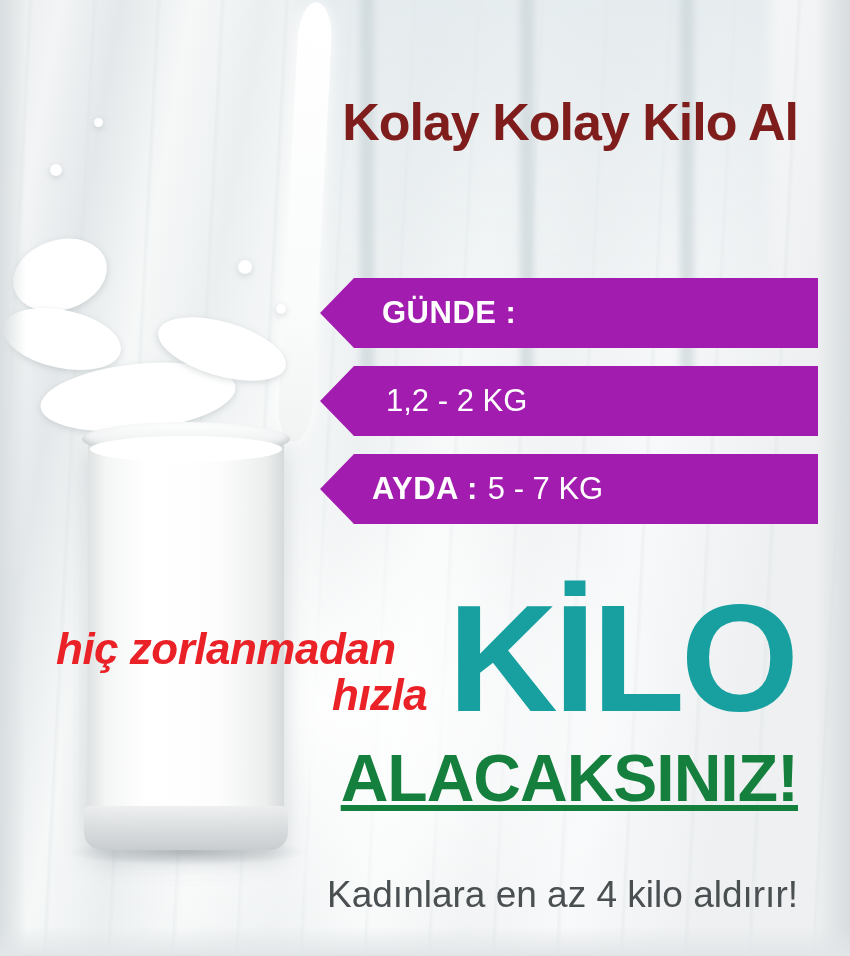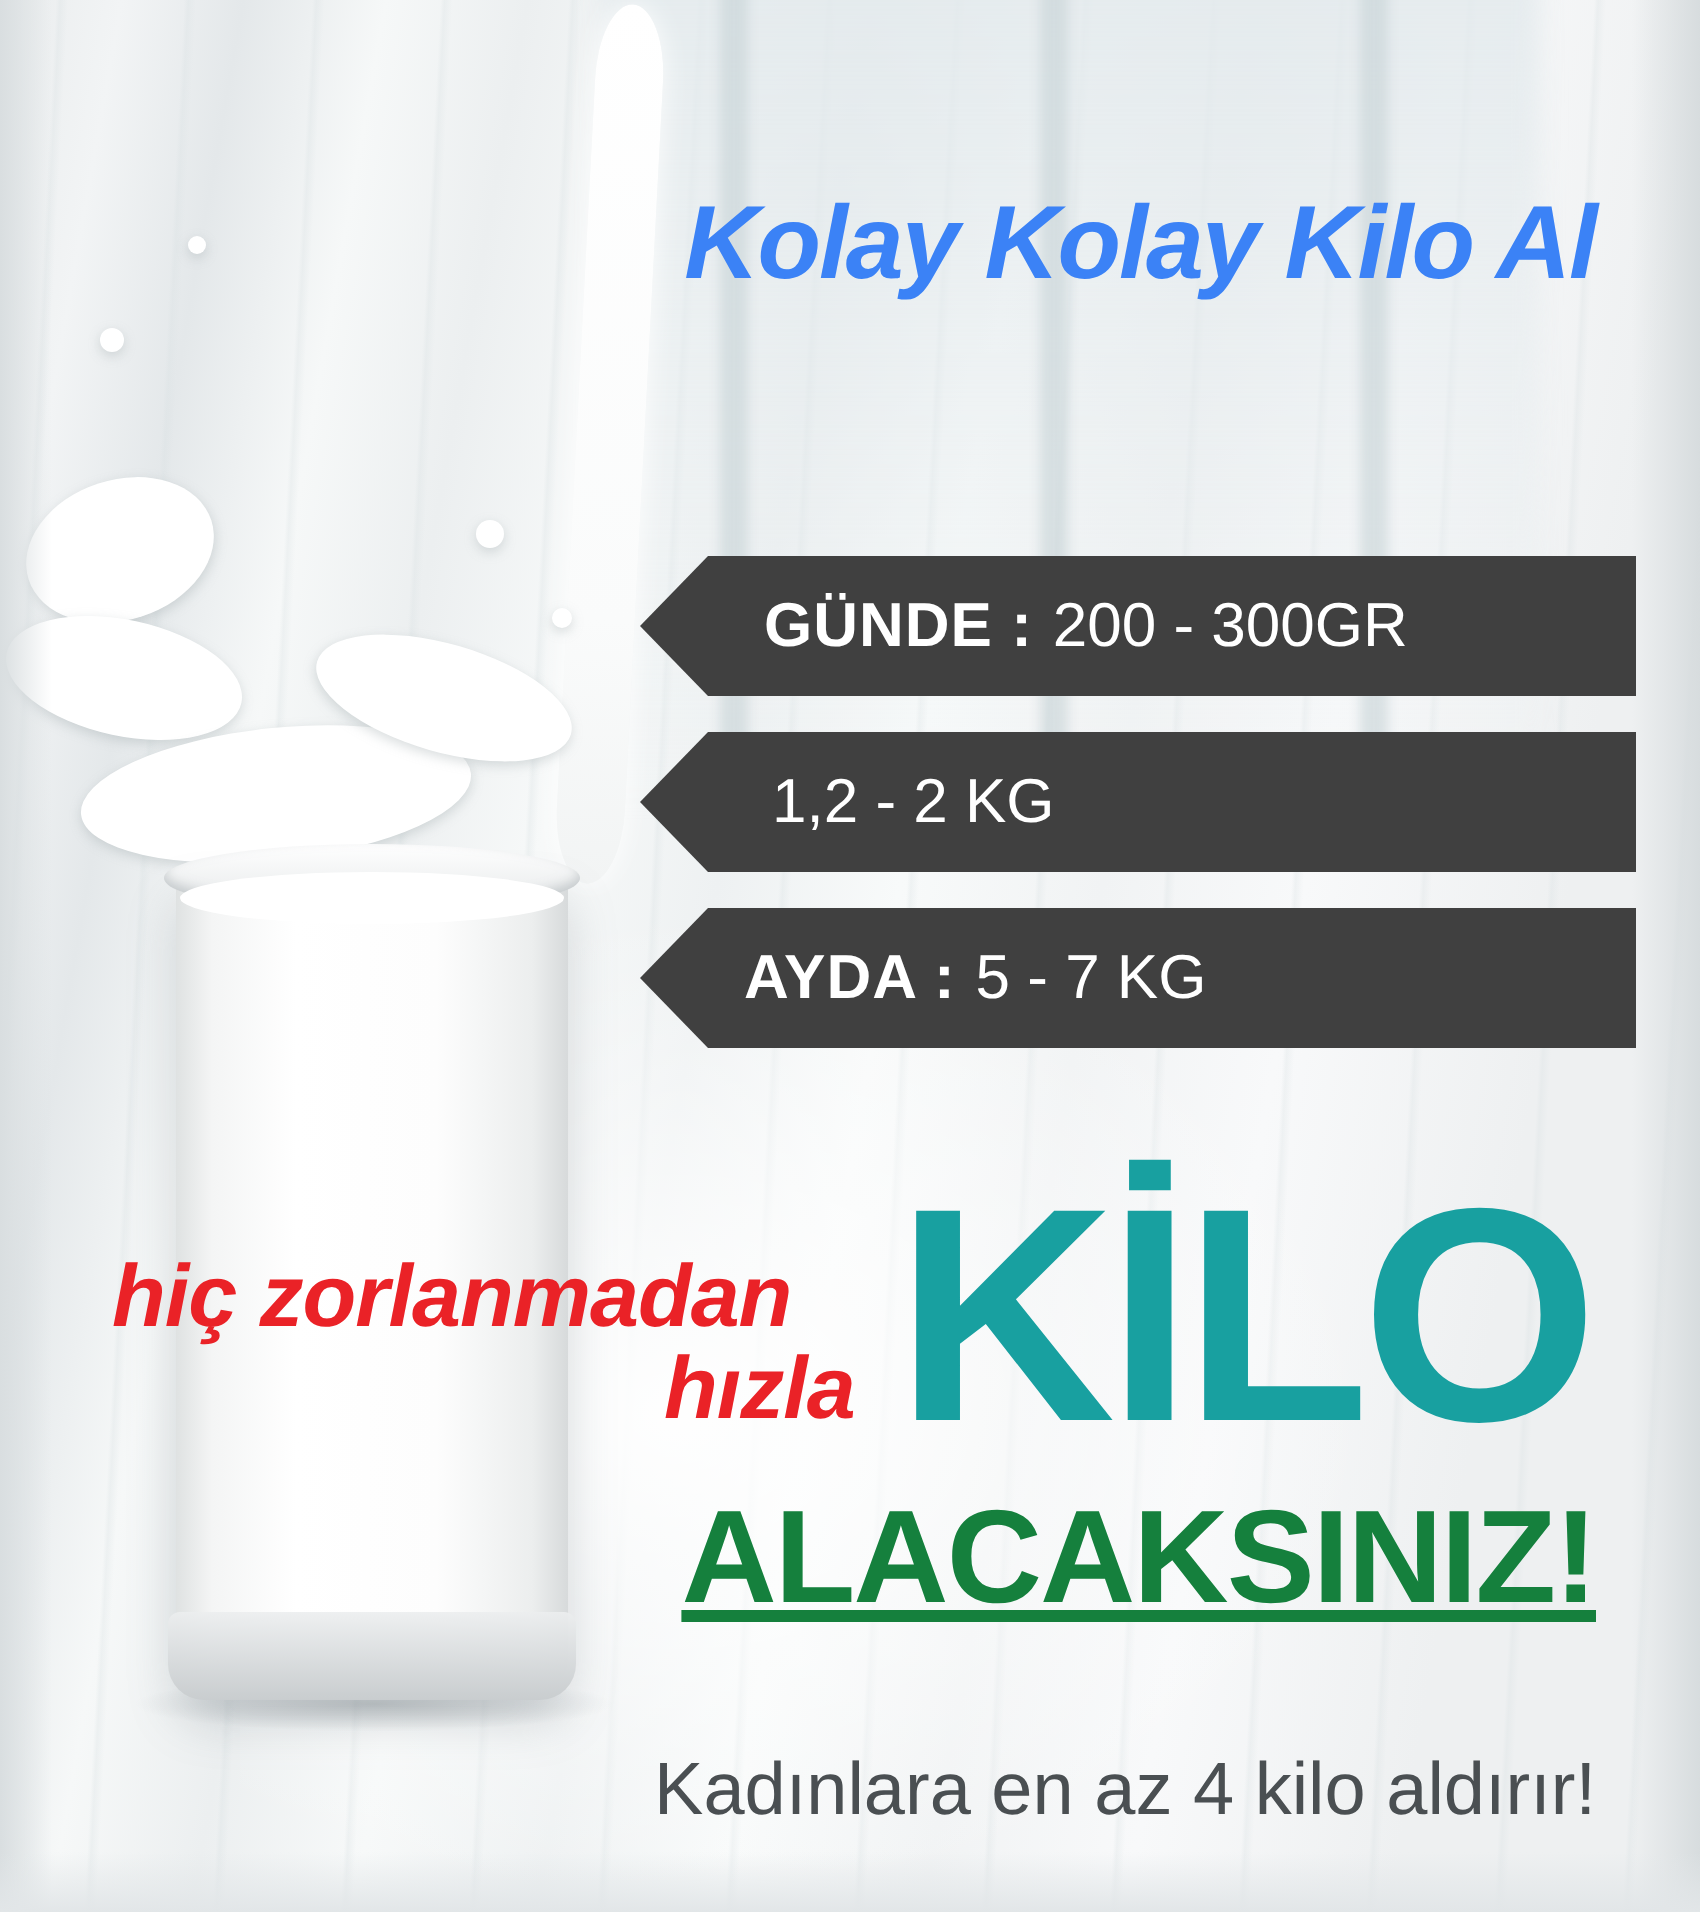--- a/index.html
+++ b/index.html
@@ -146,24 +146,23 @@
     box-shadow: 0 2px 6px rgba(150,160,164,.35);
   }
 
   
   .headline-top {
     position: absolute;
     right: 52px; top: 92px;
     font-size: 52px;
     font-weight: bold;
     letter-spacing: -1px;
-    color: #3b82f6;
+    color: #7f1d1d;
     text-align: right;
     white-space: nowrap;
-    font-style: italic;
   }
   .headline-main {
     position: absolute;
     right: 52px; top: 160px;
     font-size: 62px;
     font-weight: bold;
     letter-spacing: -1px;
     color: #18a0a0;
     text-align: right;
     white-space: nowrap;
@@ -173,21 +172,21 @@
   .ribbons {
     position: absolute;
     left: 320px;
     top: 278px;
     width: 498px;
   }
   .ribbon {
     position: relative;
     height: 70px;
     margin-bottom: 18px;
-    background: #404040;
+    background: #a21caf;
     color: #ffffff;
     display: flex;
     align-items: center;
     clip-path: polygon(34px 0, 100% 0, 100% 100%, 34px 100%, 0 50%);
     padding-left: 58px;
     box-sizing: border-box;
     white-space: nowrap;
   }
   .ribbon .rb-label {
     font-size: 31px;
@@ -292,21 +291,20 @@
 
   <div class="edge-left"></div>
   <div class="edge-right"></div>
   <div class="edge-bottom"></div>
 
   <div class="headline-top">Kolay Kolay Kilo Al</div>
 
   <div class="ribbons">
     <div class="ribbon r1">
       <span class="rb-label">GÜNDE :</span>
-      <span class="rb-value">200 - 300GR</span>
     </div>
     <div class="ribbon r2">
       <span class="rb-value">1,2 - 2 KG</span>
     </div>
     <div class="ribbon r3">
       <span class="rb-label">AYDA :</span>
       <span class="rb-value">5 - 7 KG</span>
     </div>
   </div>
 

